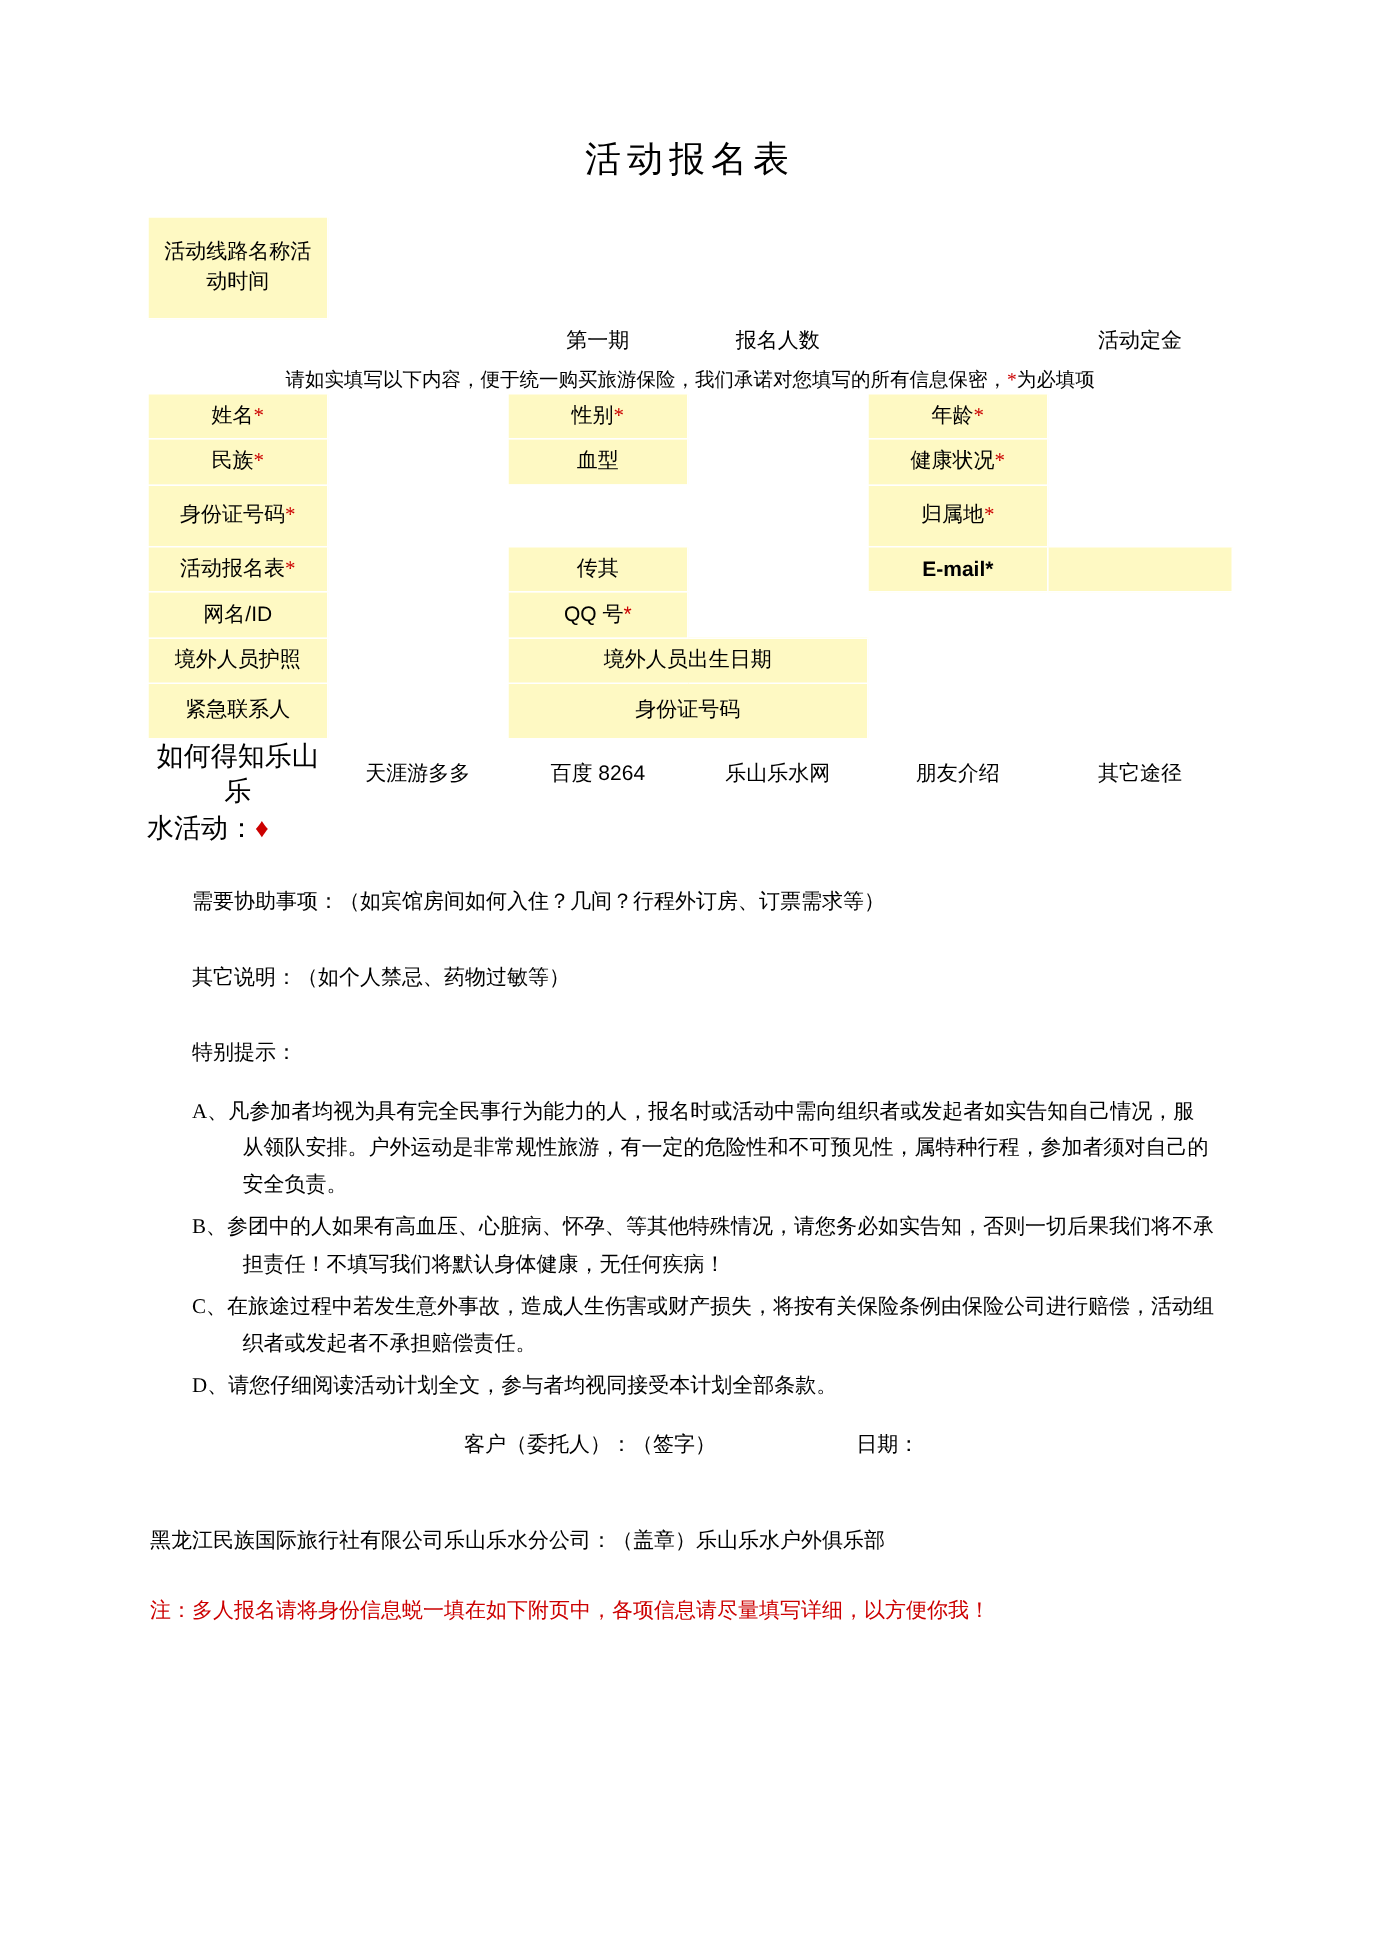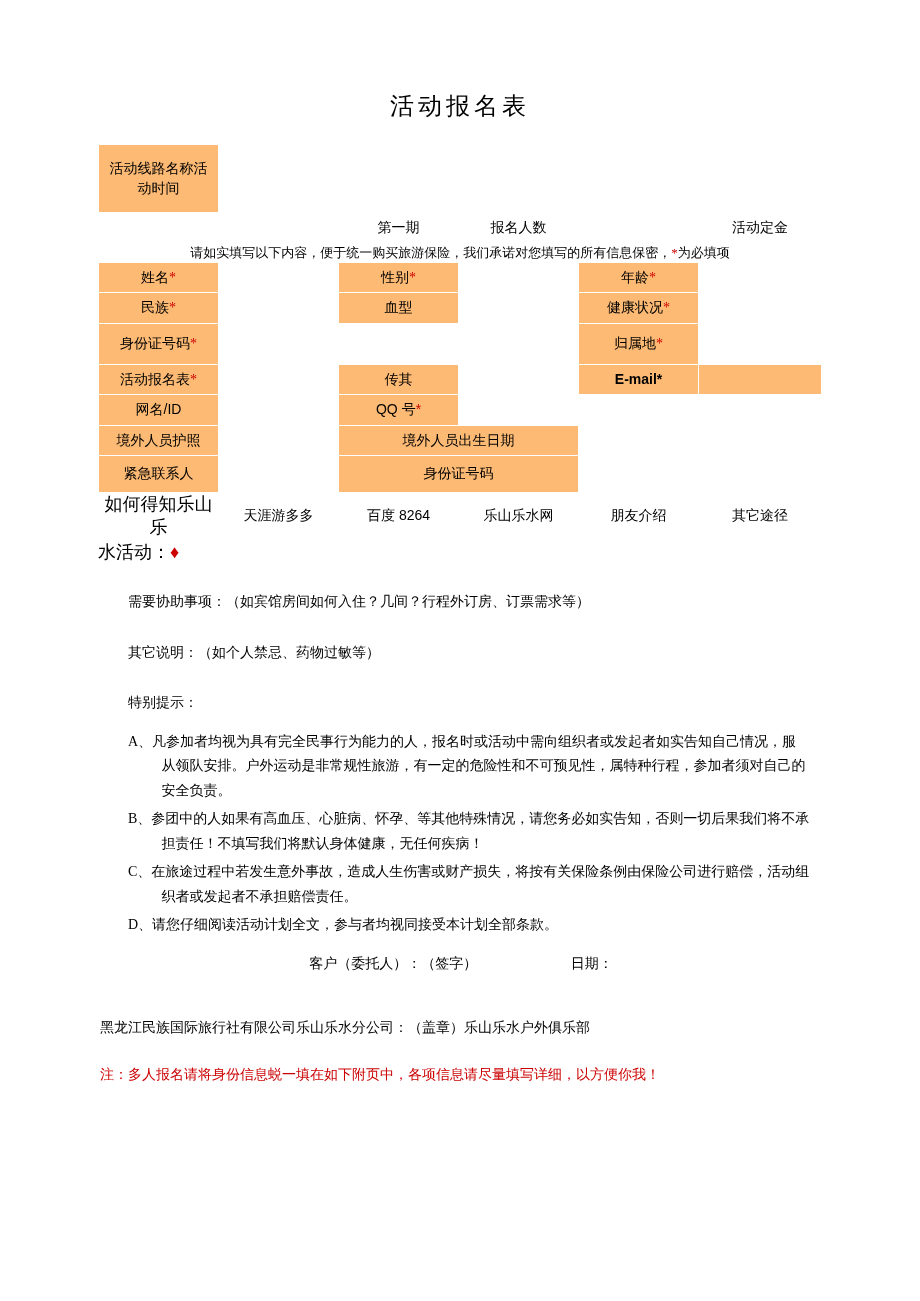--- a/index.html
+++ b/index.html
@@ -29,21 +29,21 @@
     border-collapse: collapse;
     width: 100%;
     table-layout: fixed;
   }
   table.form td {
     border: 1px solid #fff;
     padding: 0;
     vertical-align: middle;
     text-align: center;
   }
-  .lab { background: #fdba74; }
+  .lab { background: #fef9c3; }
   .val { background: #fff; }
   .cell { padding: 5px 4px; line-height: 1.4; }
   .tall .cell { padding: 14px 4px; }
   .req { color: #c00; }
   .inst-row td {
     background: #fff;
     text-align: left;
     font-size: 13px;
     padding: 2px 0 2px 0;
   }

